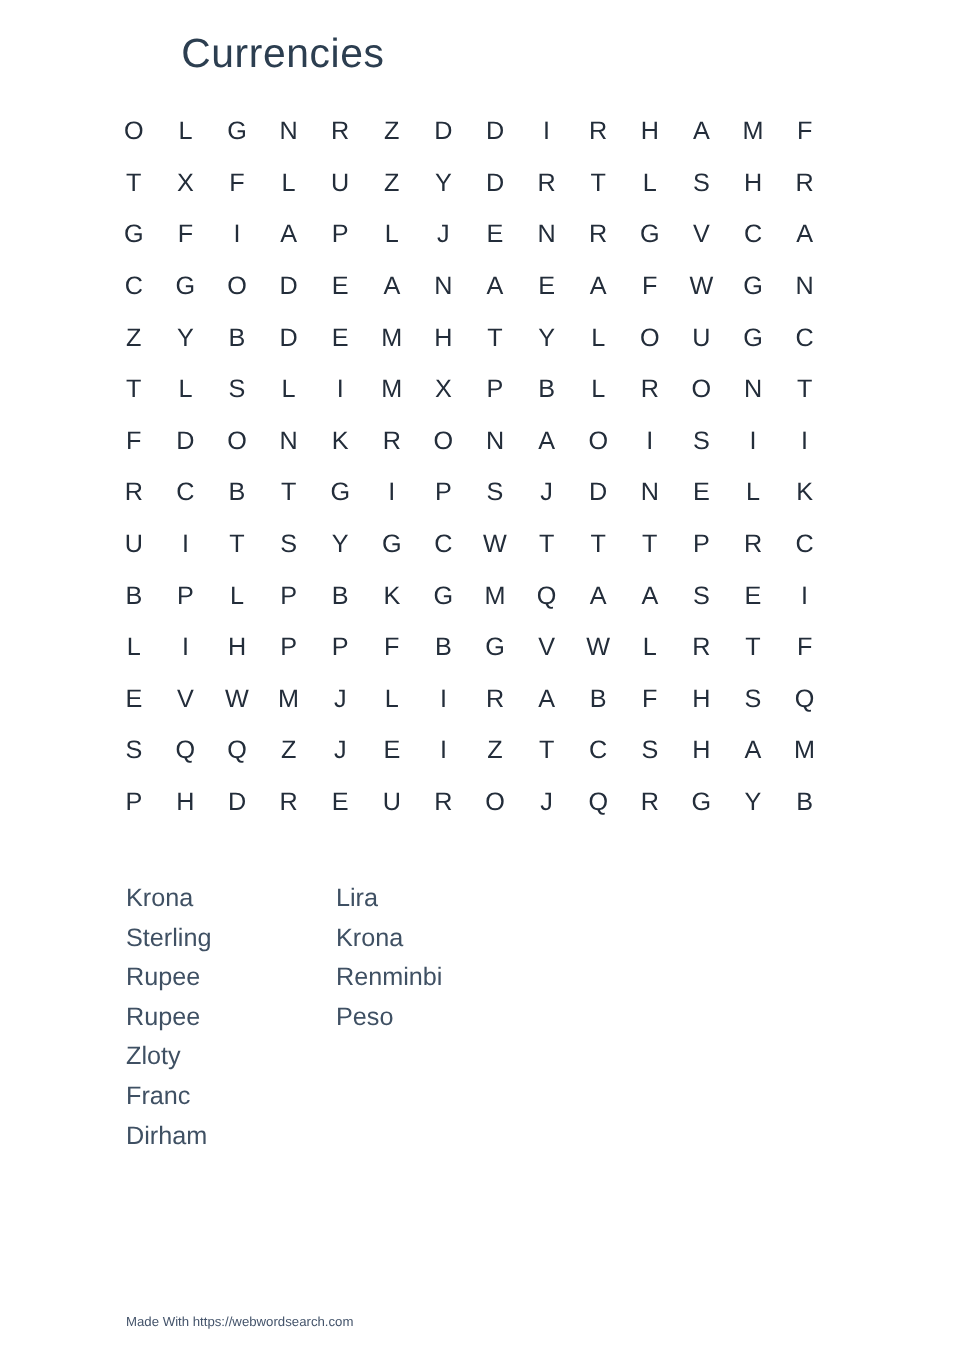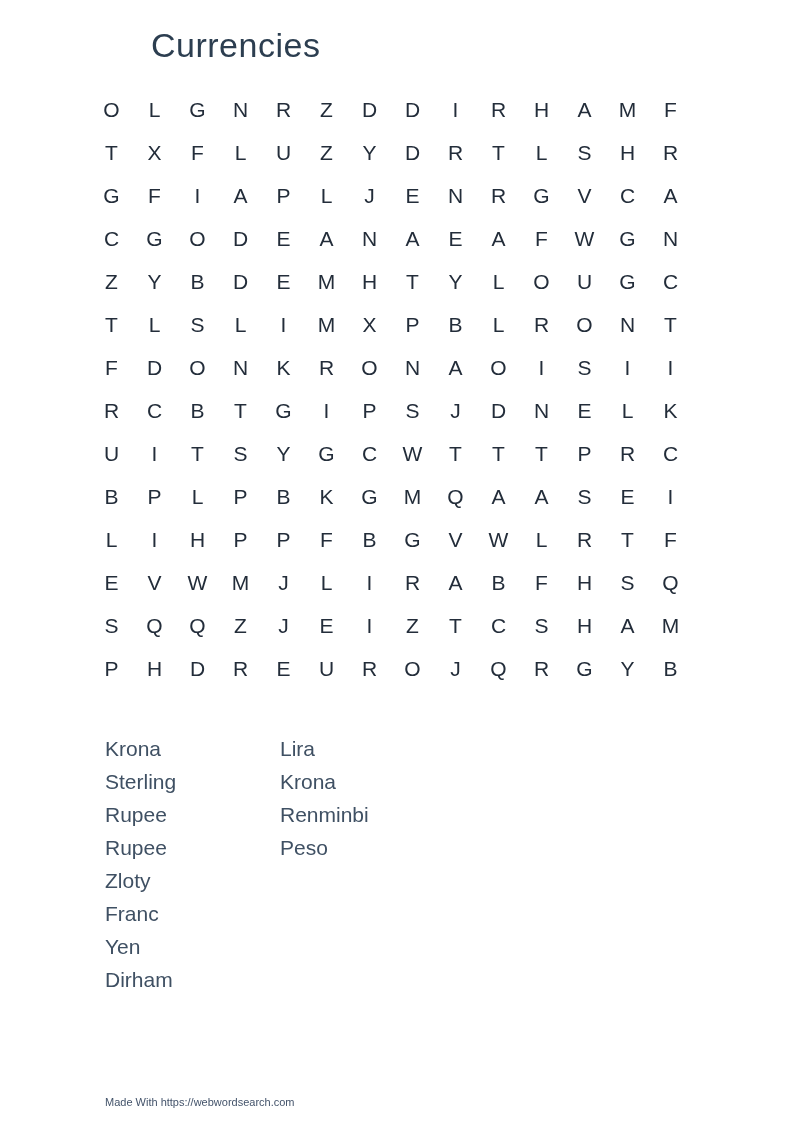--- a/index.html
+++ b/index.html
@@ -253,21 +253,20 @@
     </div>
 
   <div class="word-list" id="word-list">
     <div class="word-col word-col-1" id="word-col-1">
         <div class="word">Krona</div>
         <div class="word">Sterling</div>
         <div class="word">Rupee</div>
         <div class="word">Rupee</div>
         <div class="word">Zloty</div>
         <div class="word">Franc</div>
-        <div class="word">Yen</div>
         <div class="word">Dirham</div>
       </div>
     <div class="word-col word-col-2" id="word-col-2">
         <div class="word">Lira</div>
         <div class="word">Krona</div>
         <div class="word">Renminbi</div>
         <div class="word">Peso</div>
       </div>
   </div>
 

